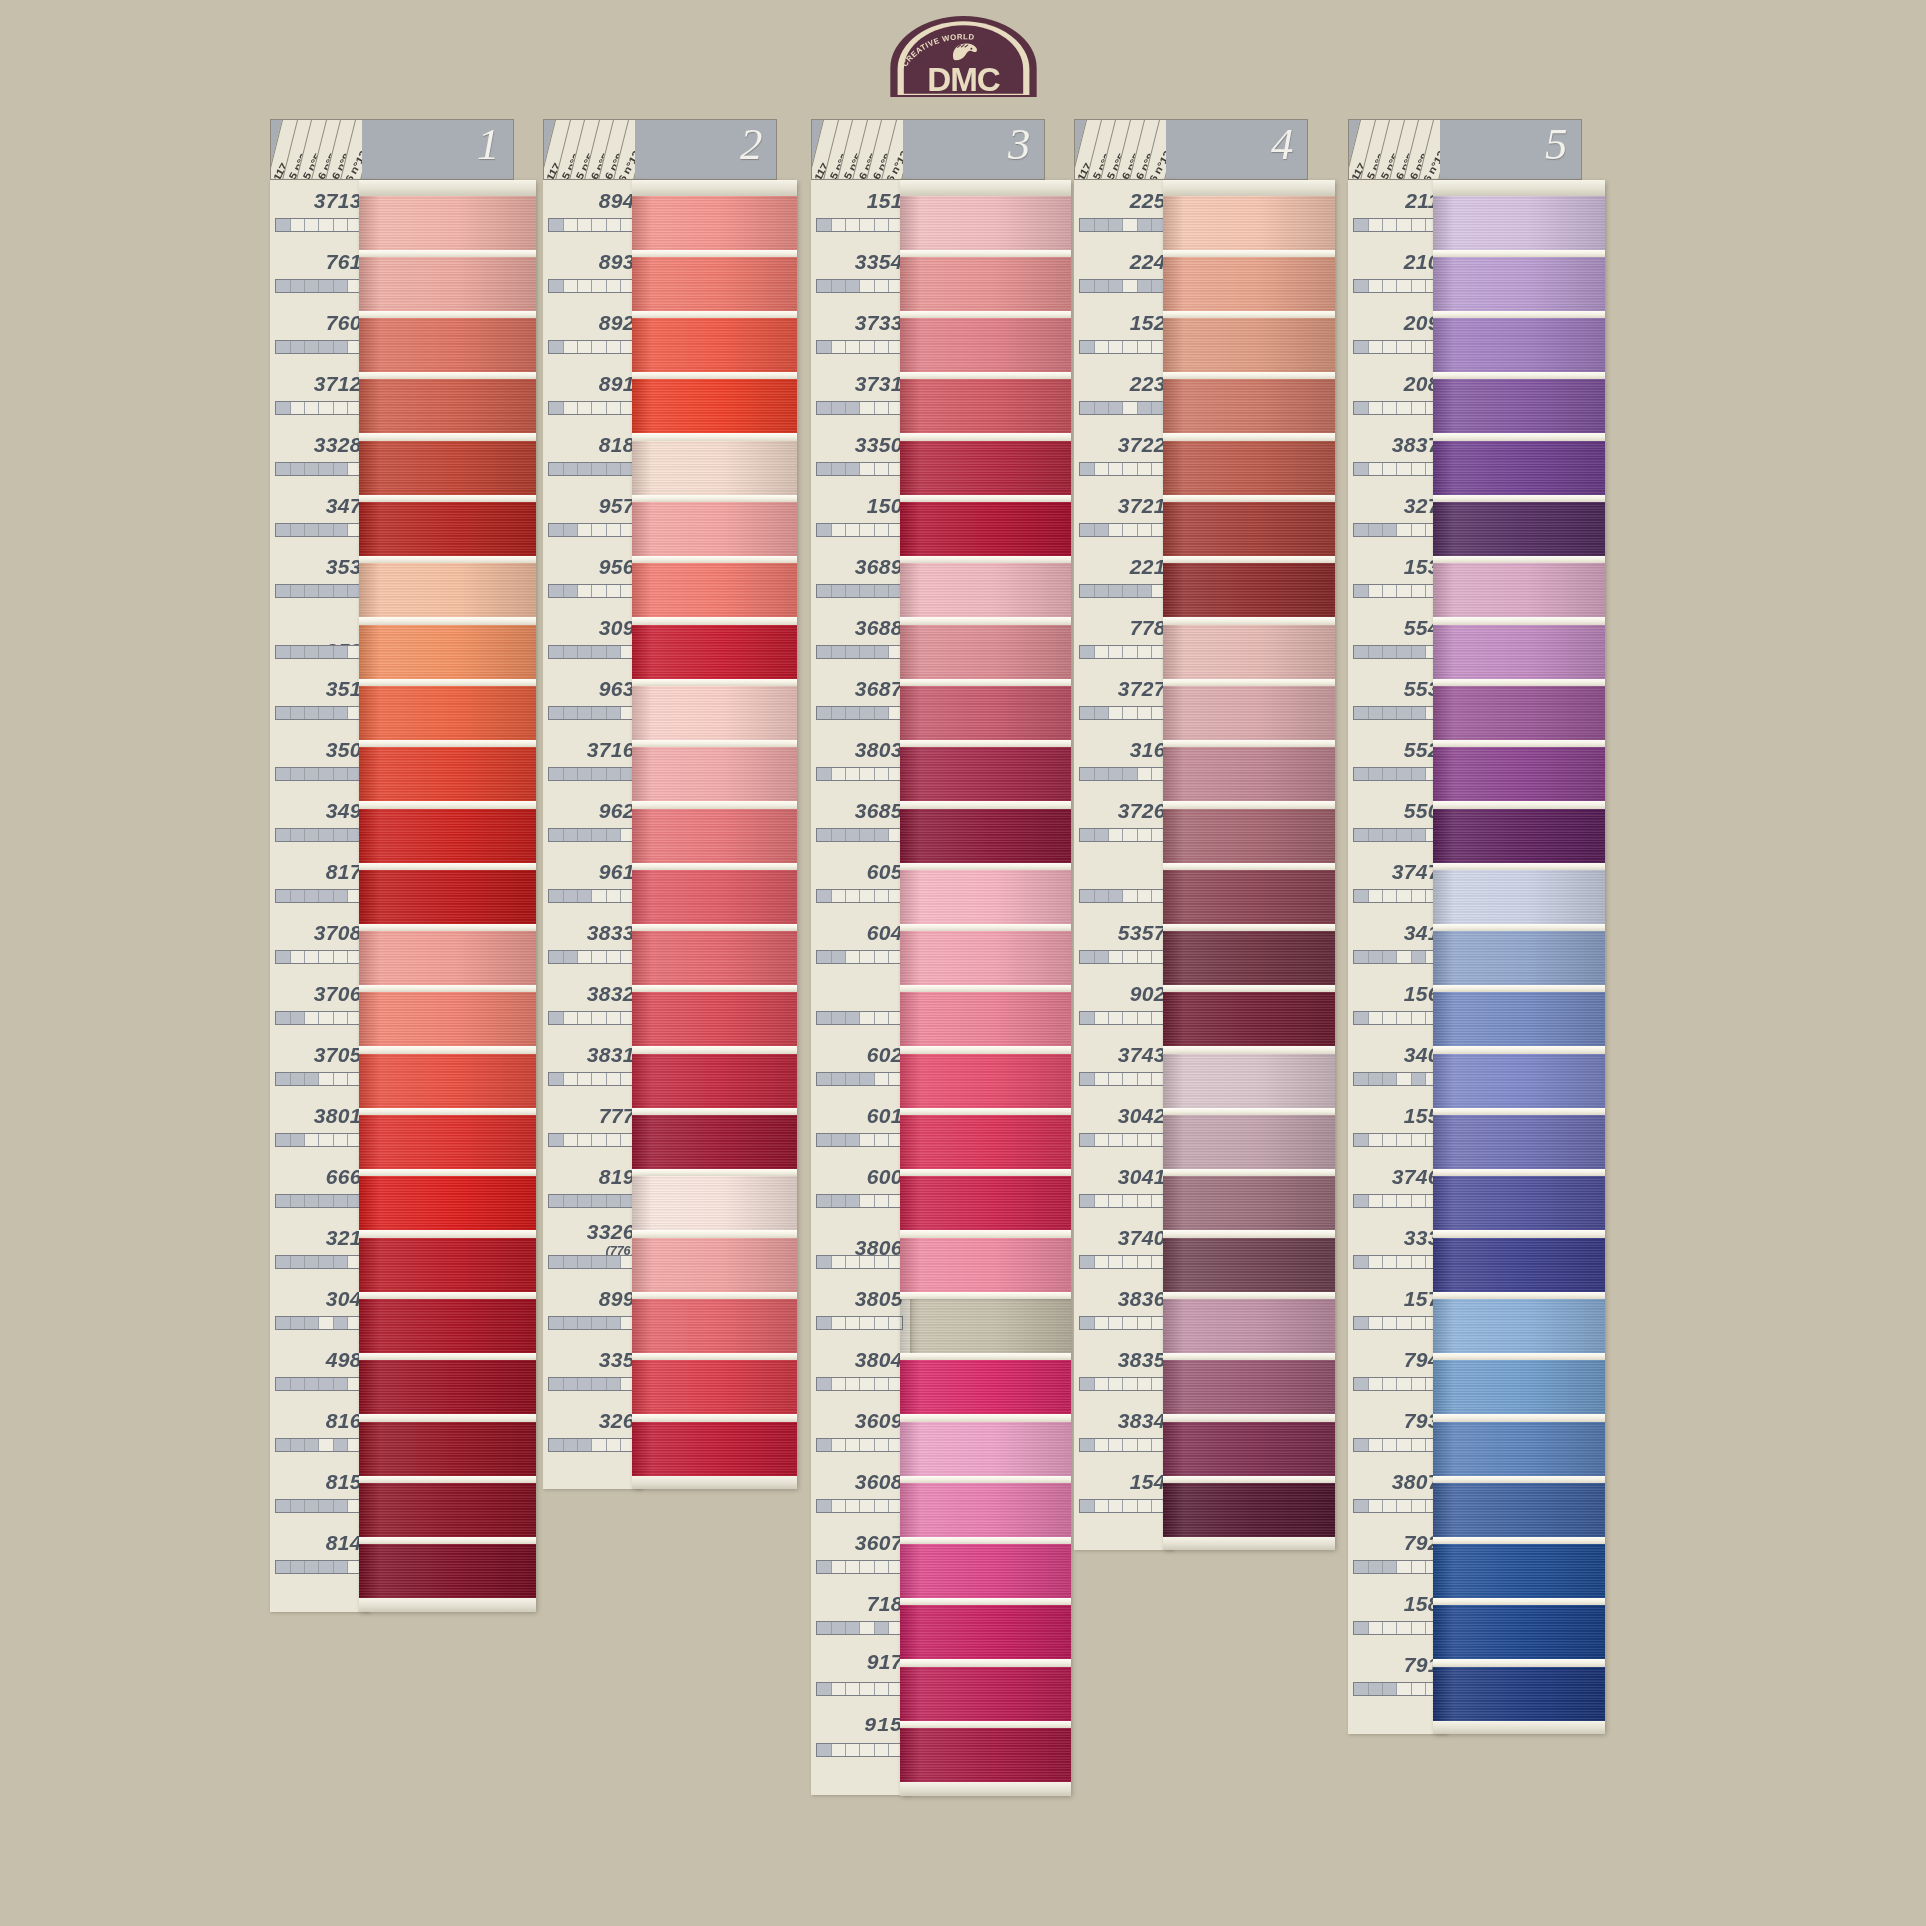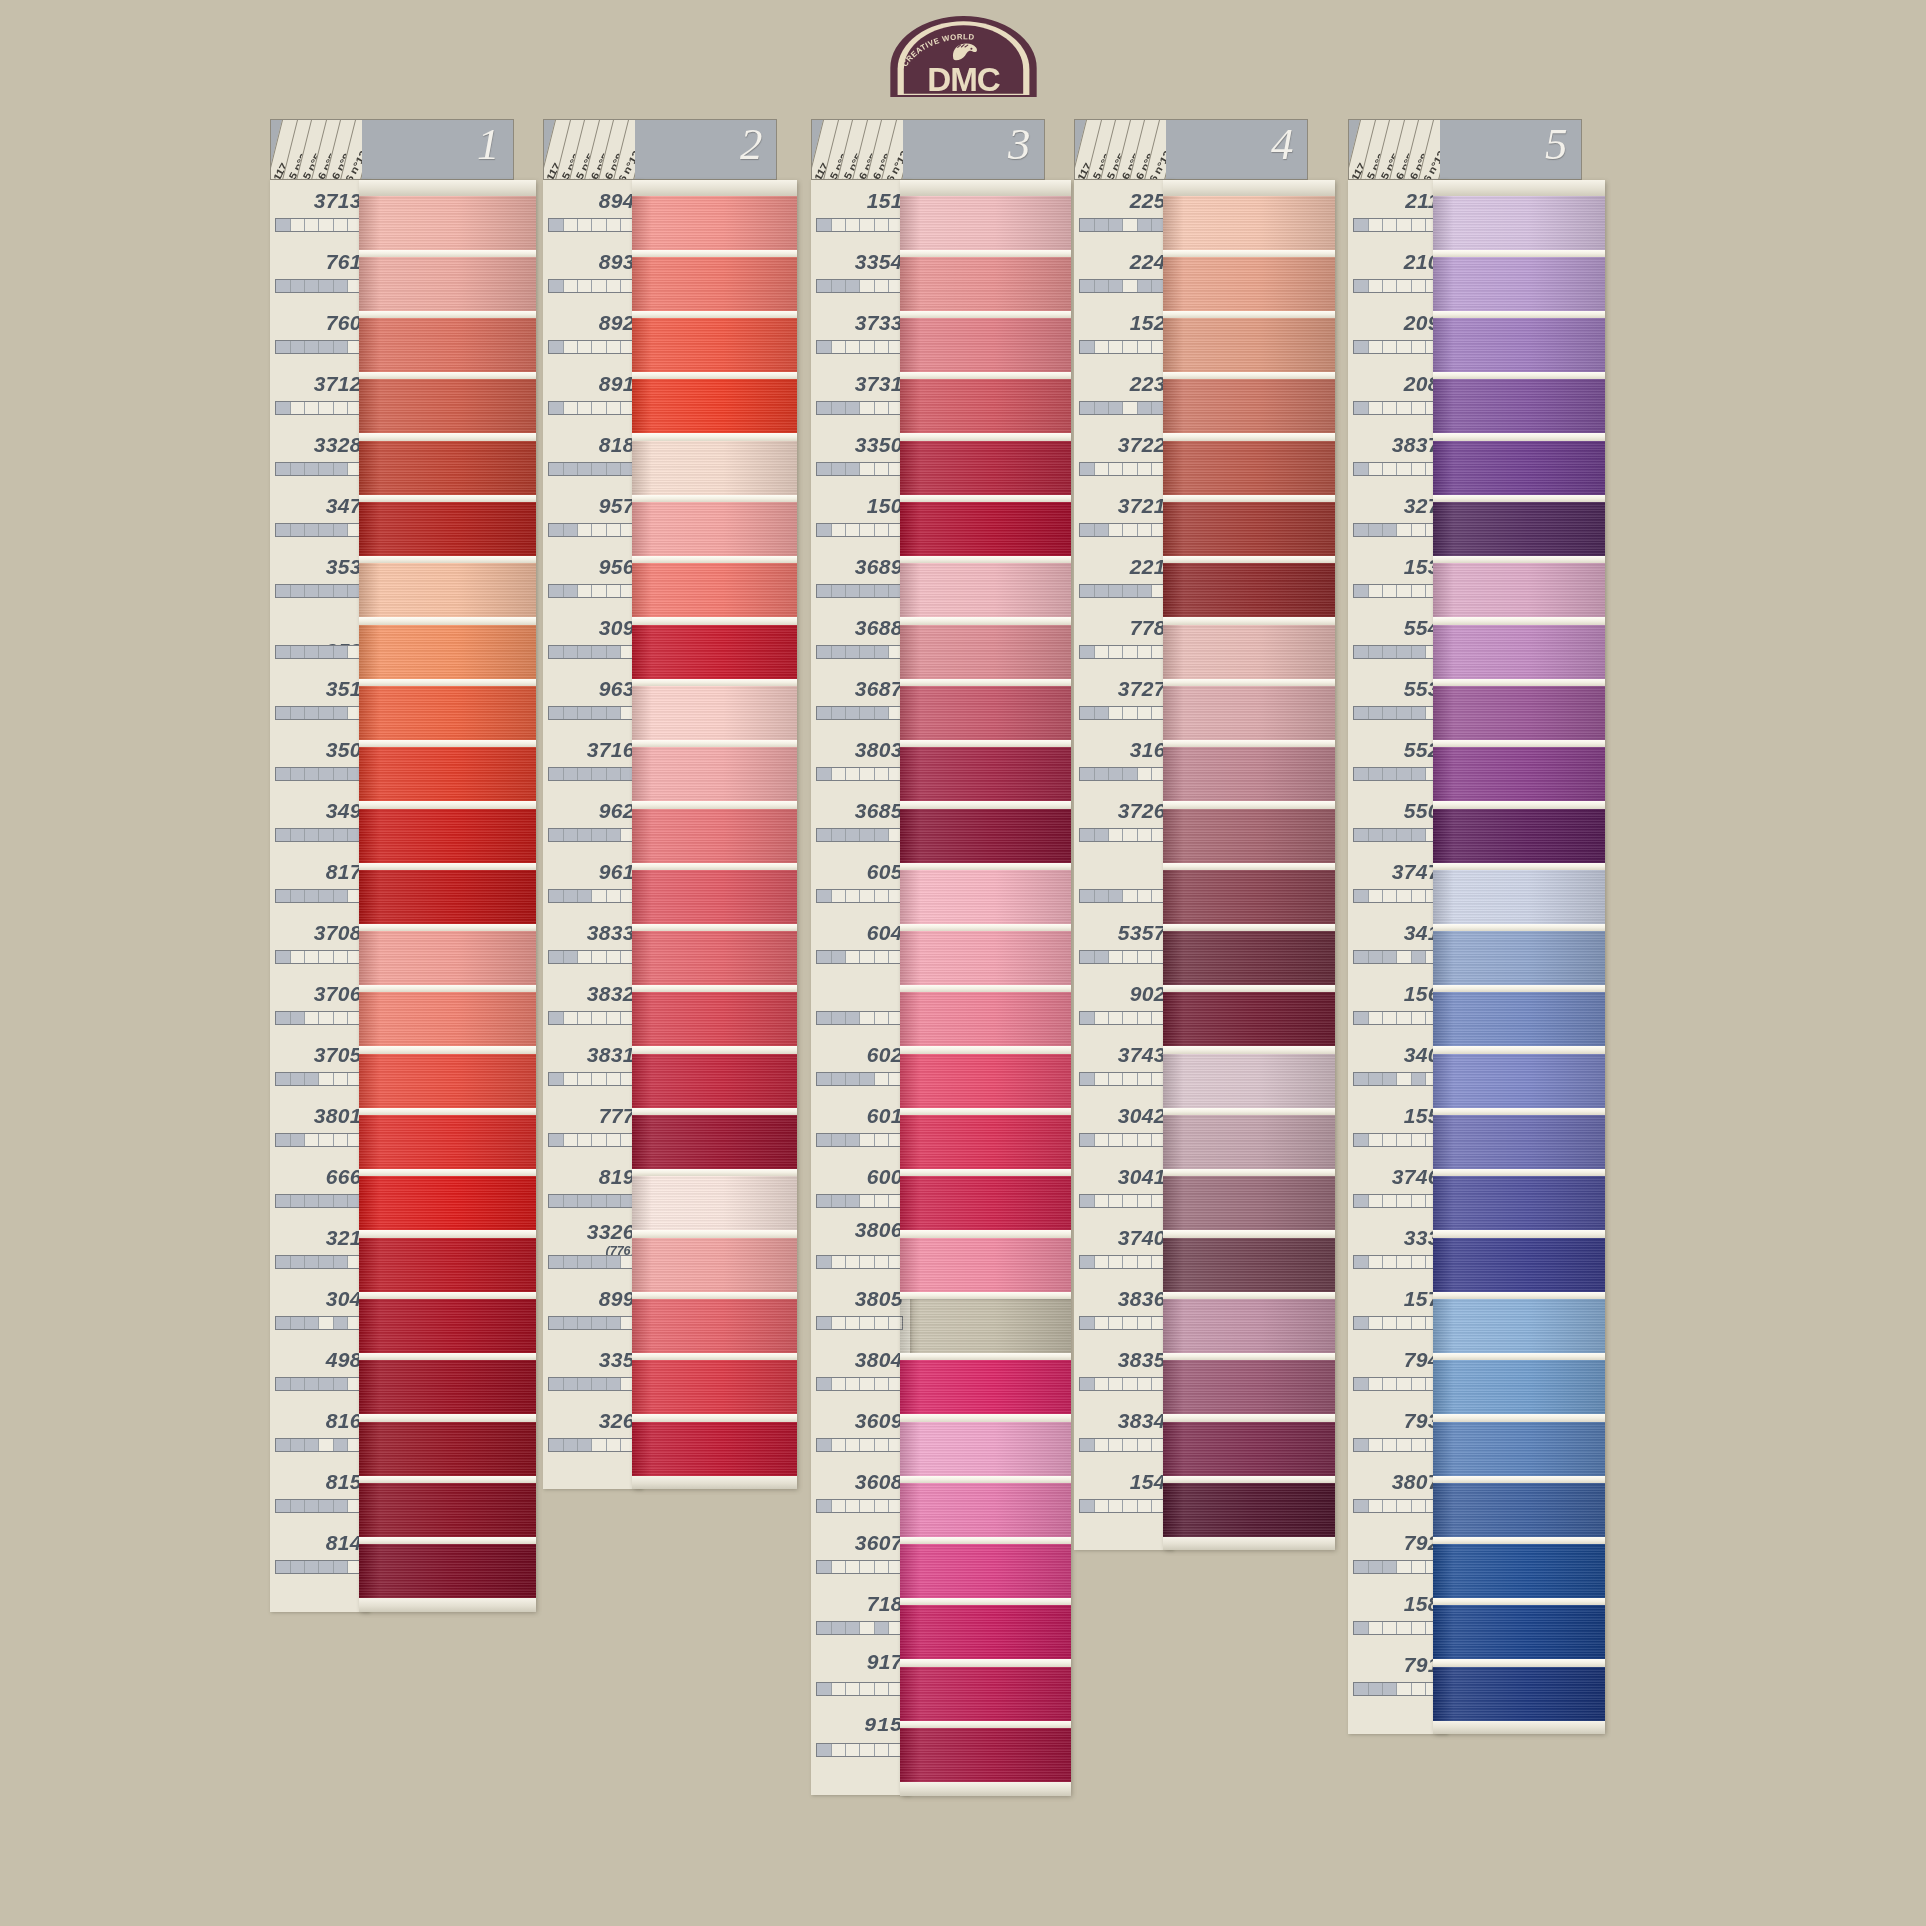--- a/index.html
+++ b/index.html
@@ -1160,21 +1160,21 @@
           <div class="availability" style="top: 38px; width: 87px;">
             <i class="on"></i>
             <i class="on"></i>
             <i class="on"></i>
             <i></i>
             <i></i>
             <i></i>
           </div>
         </div>
         <div class="entry" style="height: 61px;">
-          <div class="code" style="top: 1px;">3806</div>
+          <div class="code" style="top: 19px;">3806</div>
           <div class="availability" style="top: 38px; width: 87px;">
             <i class="on"></i>
             <i></i>
             <i></i>
             <i></i>
             <i></i>
             <i></i>
           </div>
         </div>
         <div class="entry" style="height: 61px;">

